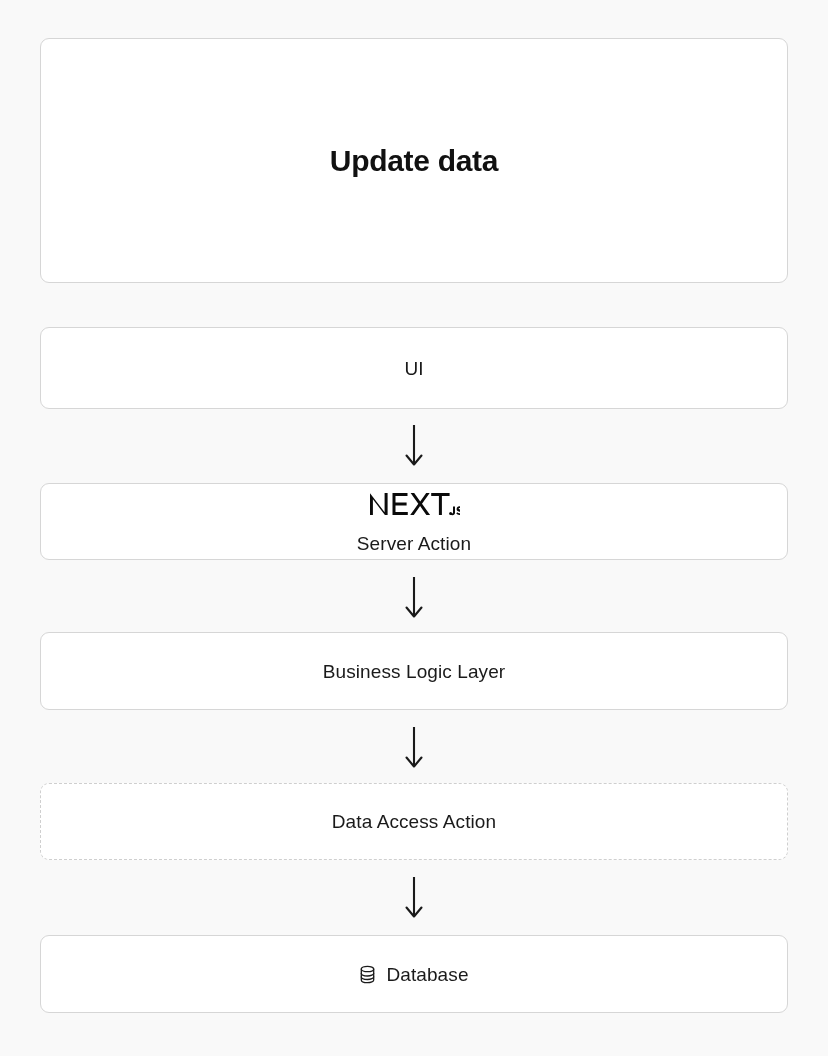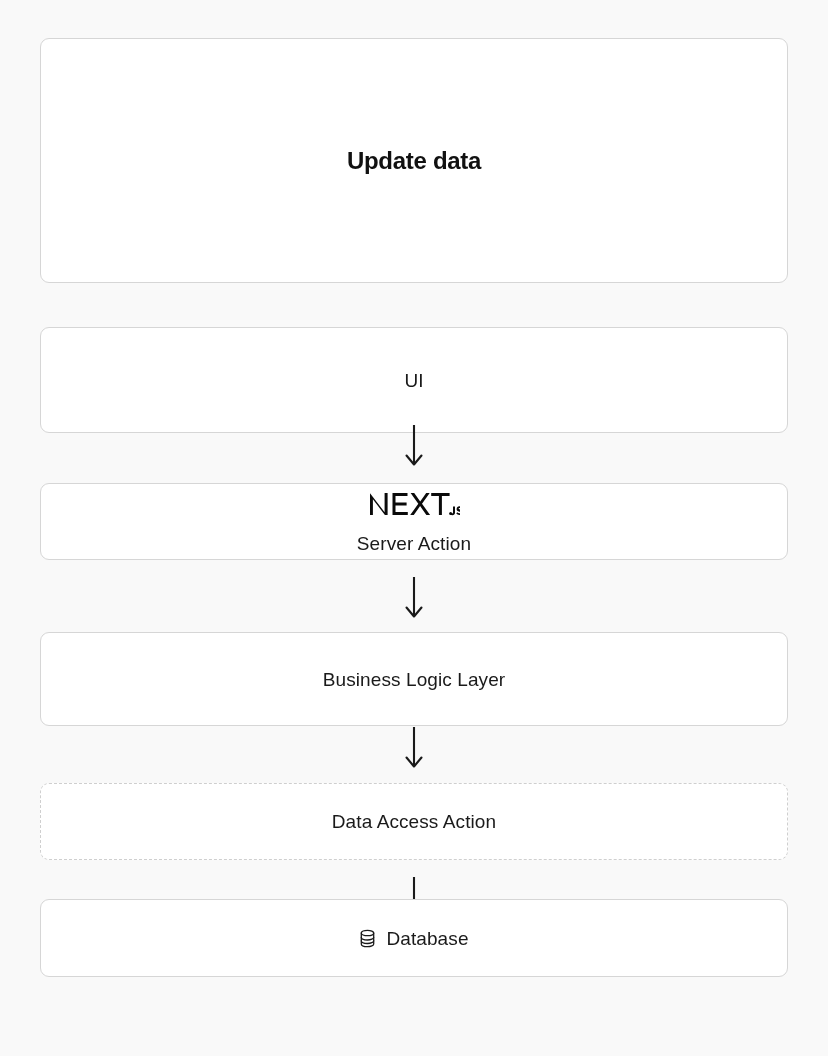--- a/index.html
+++ b/index.html
@@ -49,33 +49,33 @@
     letter-spacing: 0.1px;
     white-space: nowrap;
   }
 
   
   .hero {
     top: 38px;
     height: 245px;
   }
   .hero-title {
-    font-size: 24px;
+    font-size: 30px;
     font-weight: 700;
     color: #111111;
     letter-spacing: -0.3px;
     line-height: 1;
   }
 
   
-  .node-ui        { top: 327px; height: 106px; }
+  .node-ui        { top: 327px; height: 82px; }
   .node-server    { top: 483px; height: 77px; }
-  .node-business  { top: 632px; height: 94px; }
+  .node-business  { top: 632px; height: 78px; }
   .node-data      { top: 783px; height: 77px; }
-  .node-database  { top: 899px; height: 78px; }
+  .node-database  { top: 935px; height: 78px; }
 
   
   .arrow {
     position: absolute;
     left: 0;
     width: 828px;
     display: flex;
     justify-content: center;
     align-items: center;
     pointer-events: none;

